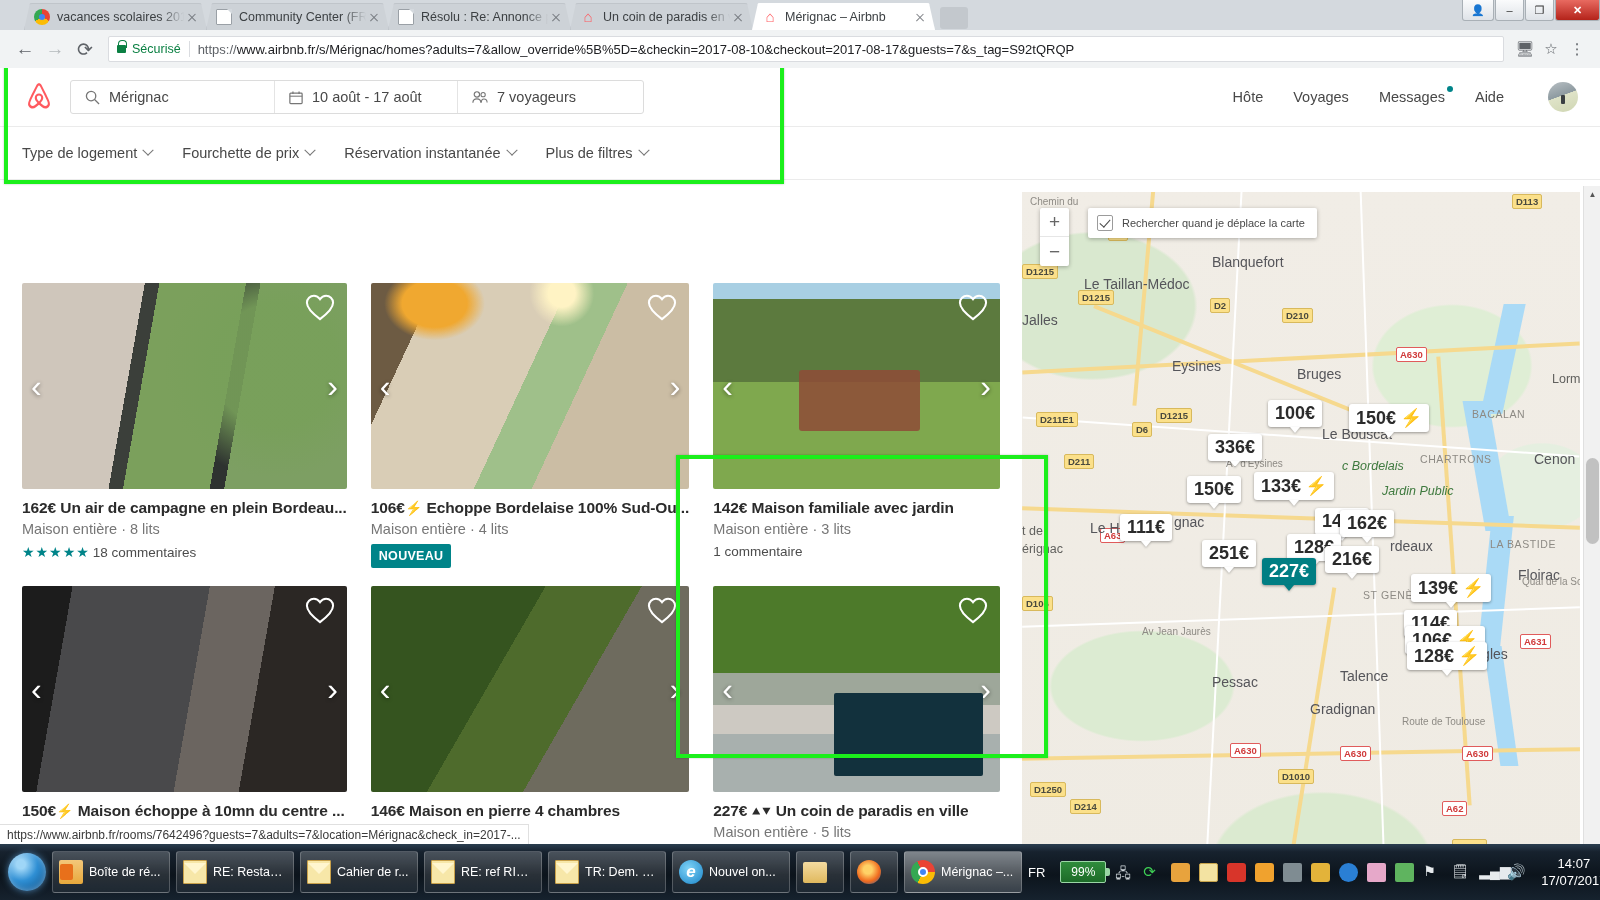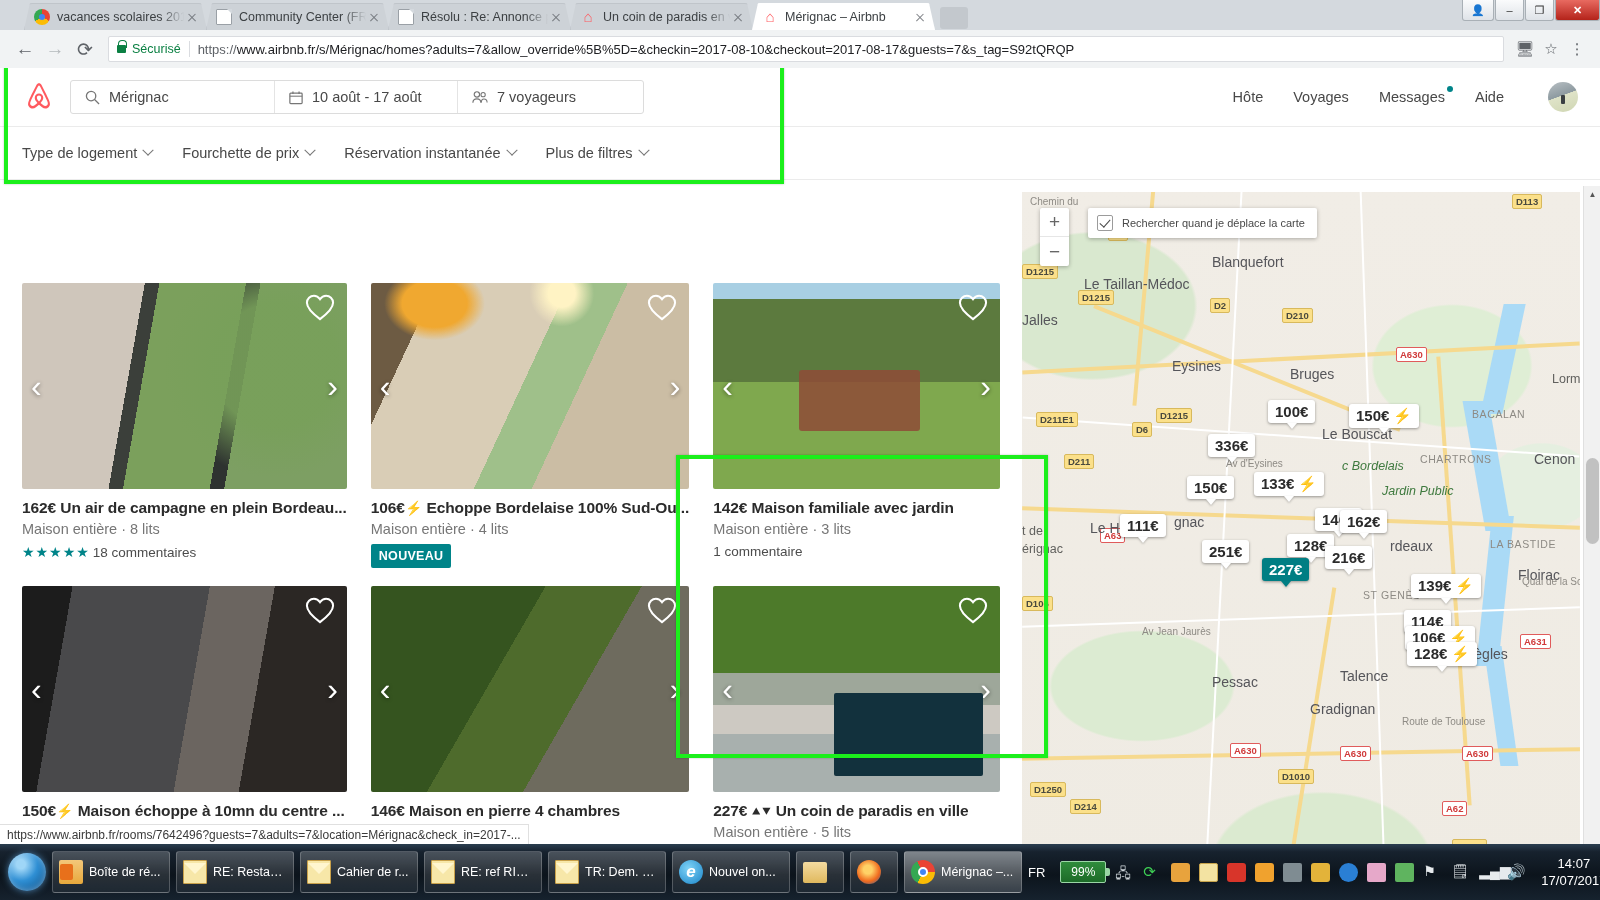--- a/index.html
+++ b/index.html
@@ -163,21 +163,21 @@
   .zoomctl div { height:29px; display:flex; align-items:center; justify-content:center; font-size:19px; color:#666; }
   .zoomctl div:first-child { border-bottom:1px solid #e6e6e6; }
 
   .searchmove { position:absolute; left:66px; top:22px; height:30px; background:#fff; border-radius:2px;
                 box-shadow:0 1px 4px rgba(0,0,0,.3); display:flex; align-items:center; padding:0 12px 0 9px; gap:9px; z-index:8; }
   .cb { width:16px; height:16px; border:1px solid #9b9b9b; border-radius:2px; position:relative; background:#fff; }
   .cb:after { content:""; position:absolute; left:4px; top:1px; width:5px; height:9px; border:solid #484848; border-width:0 1.7px 1.7px 0; transform:rotate(42deg); }
   .searchmove span { font-size:11px; color:#484848; white-space:nowrap; }
 
   .pin { position:absolute; background:#fff; border-radius:3px; box-shadow:0 1px 3px rgba(0,0,0,.38);
-         padding:3px 7px; font-size:15px; font-weight:bold; color:#2b2b2b; white-space:nowrap; z-index:5; }
+         padding:3px 7px; font-size:18px; font-weight:bold; color:#2b2b2b; white-space:nowrap; z-index:5; }
   .pin:after { content:""; position:absolute; left:50%; margin-left:-5px; bottom:-6px; border-width:6px 5px 0 5px;
                border-style:solid; border-color:#fff transparent transparent transparent; filter:drop-shadow(0 1px 1px rgba(0,0,0,.25)); }
   .pin.sel { background:#007e83; color:#fff; z-index:9; }
   .pin.sel:after { border-top-color:#007e83; }
 
   
   .scrollbar { position:absolute; right:0; top:118px; width:17px; height:718px; background:#f1f1f1; border-left:1px solid #e0e0e0; z-index:12; }
   .scrollthumb { position:absolute; top:272px; left:2px; width:13px; height:86px; background:#c1c1c1; border-radius:7px; }
   .scrollarrow { position:absolute; left:0; width:17px; height:17px; display:flex; align-items:center; justify-content:center; font-size:8px; color:#555; }
 
@@ -476,21 +476,21 @@
           <div class="shield" style="left: 48px; top: 613px;">D214</div>
           <div class="shield" style="left: 256px; top: 583px;">D1010</div>
           <div class="shield red" style="left: 420px; top: 615px;">A62</div>
           <div class="shield" style="left: 430px; top: 653px;">D1113</div>
         </div>
       <div id="mlabels">
           <div class="mlabel big" style="left: 190px; top: 68px;">Blanquefort</div>
           <div class="mlabel big" style="left: 62px; top: 90px;">Le Taillan-Médoc</div>
           <div class="mlabel big" style="left: 0px; top: 126px;">Jalles</div>
           <div class="mlabel big" style="left: 150px; top: 172px;">Eysines</div>
-          <div class="mlabel big" style="left: 268px; top: 180px;">Bruges</div>
+          <div class="mlabel big" style="left: 275px; top: 180px;">Bruges</div>
           <div class="mlabel" style="left: 530px; top: 186px;">Lorm</div>
           <div class="mlabel big" style="left: 68px; top: 334px;">Le Haillan</div>
           <div class="mlabel big" style="left: 300px; top: 240px;">Le Bouscat</div>
           <div class="mlabel caps" style="left: 450px; top: 222px;">BACALAN</div>
           <div class="mlabel caps" style="left: 398px; top: 267px;">CHARTRONS</div>
           <div class="mlabel big" style="left: 512px; top: 265px;">Cenon</div>
           <div class="mlabel green" style="left: 320px; top: 273px;">c Bordelais</div>
           <div class="mlabel green" style="left: 360px; top: 298px;">Jardin Public</div>
           <div class="mlabel caps" style="left: 468px; top: 308px; margin-top: 44px;">LA BASTIDE</div>
           <div class="mlabel big" style="left: 152px; top: 328px;">gnac</div>

